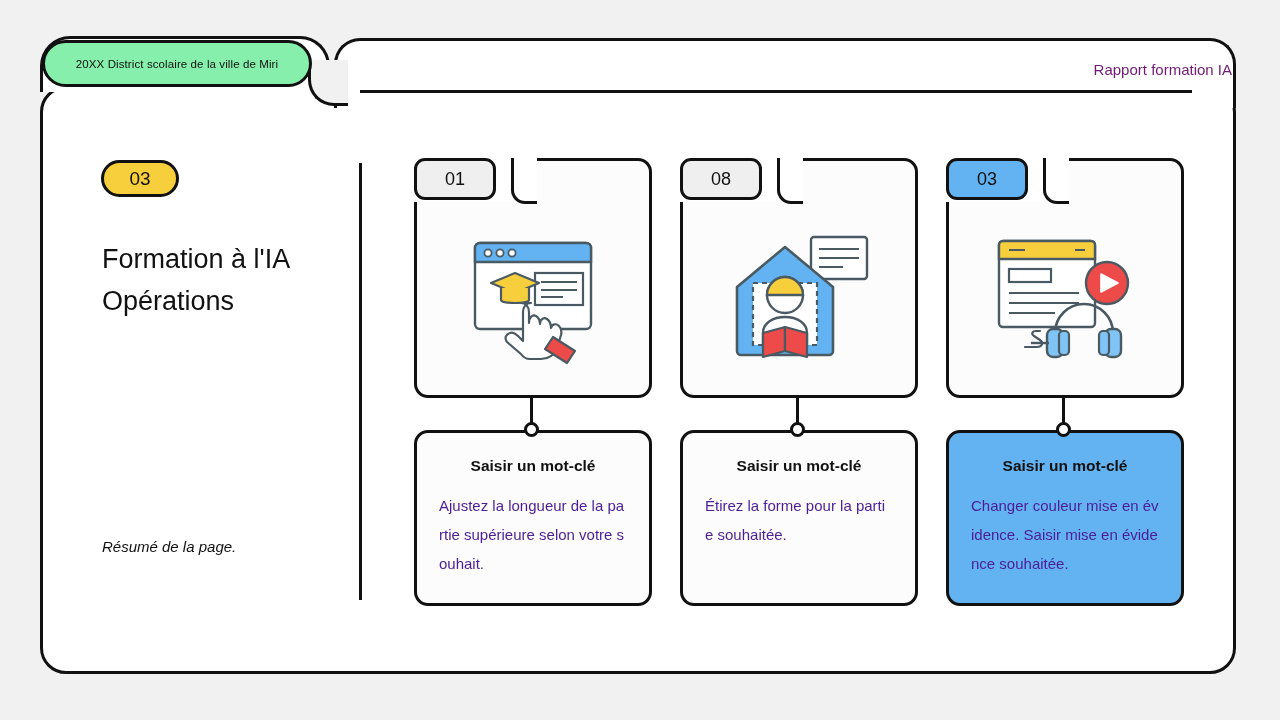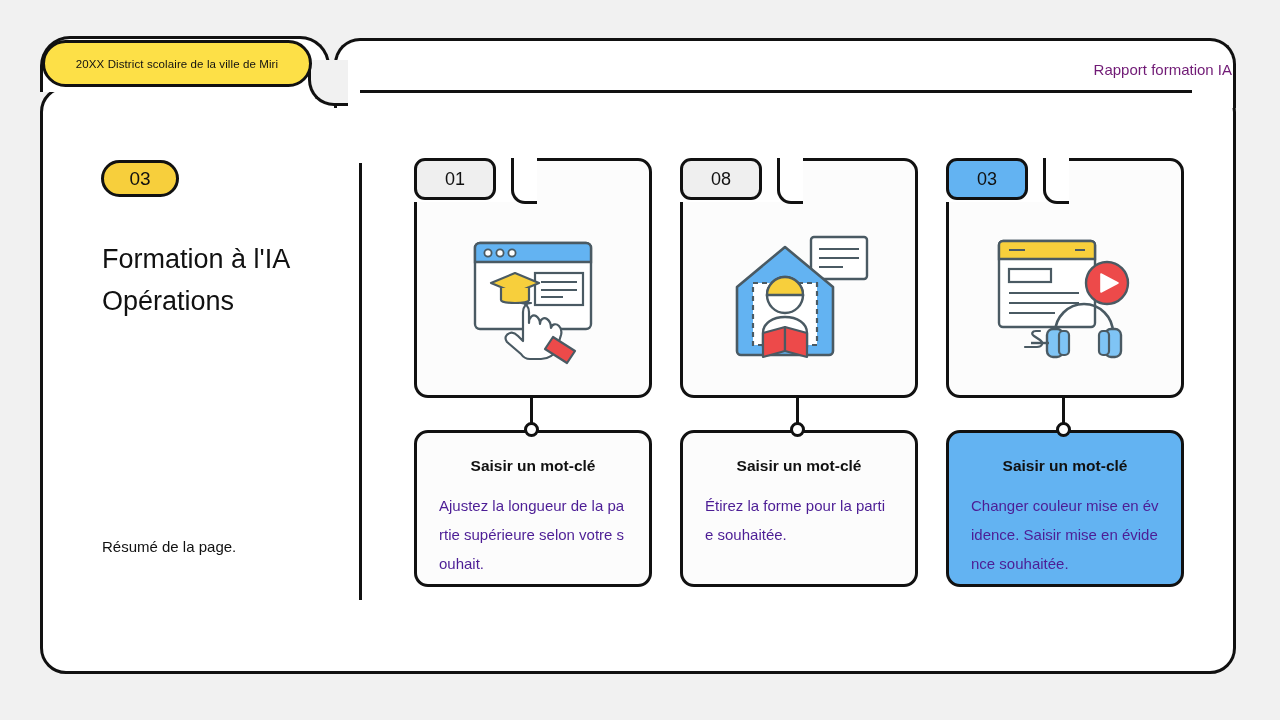--- a/index.html
+++ b/index.html
@@ -17,21 +17,21 @@
     width: 290px; height: 56px;
     background: #ffffff;
     border: 3px solid #111111;
     border-bottom: none;
     border-radius: 30px 30px 0 0;
     z-index: 5;
   }
   .tab-pill {
     position: absolute; left: 42px; top: 40px;
     width: 270px; height: 47px;
-    background: #fde047;
+    background: #86efac;
     border: 3px solid #111111;
     border-radius: 26px;
     display: flex; align-items: center; justify-content: center;
     z-index: 7;
   }
   .tab-pill-label {
     font-size: 11.5px; color: #111111; letter-spacing: .1px; white-space: nowrap;
   }
   
   .tab-joint {
@@ -89,21 +89,21 @@
   }
   .num-badge-label { font-size: 19px; color: #111111; }
 
   .left-title {
     position: absolute; left: 102px; top: 238px; width: 240px;
     font-size: 27px; line-height: 42px; color: #111111; font-weight: 400;
     z-index: 9;
   }
   .left-summary {
     position: absolute; left: 102px; top: 538px; width: 240px;
-    font-size: 15px; color: #111111; z-index: 9;
+    font-size: 15px; color: #111111; z-index: 9; font-style: italic;
   }
   .v-divider {
     position: absolute; left: 359px; top: 163px;
     width: 3px; height: 437px; background: #111111; z-index: 9;
   }
 
   
   .card-col { position: absolute; top: 158px; width: 238px; z-index: 9; }
   .col-1 { left: 414px; }
   .col-2 { left: 680px; }
@@ -158,21 +158,21 @@
     width: 3px; height: 34px; background: #111111; z-index: 1;
   }
   .connector-dot {
     position: absolute; left: 110px; top: 264px;
     width: 15px; height: 15px; border-radius: 50%;
     background: #ffffff; border: 3px solid #111111; z-index: 5;
   }
 
   .text-card {
     position: absolute; left: 0; top: 272px;
-    width: 238px; height: 157px;
+    width: 238px; height: 176px;
     background: #fcfcfc;
     border: 3px solid #111111;
     border-radius: 14px;
     padding: 24px 22px 0 22px;
     z-index: 2;
   }
   .text-card.accent { background: #63b3f2; }
   .tc-title {
     font-size: 15.5px; font-weight: bold; color: #111111;
     text-align: center; margin-bottom: 16px;

